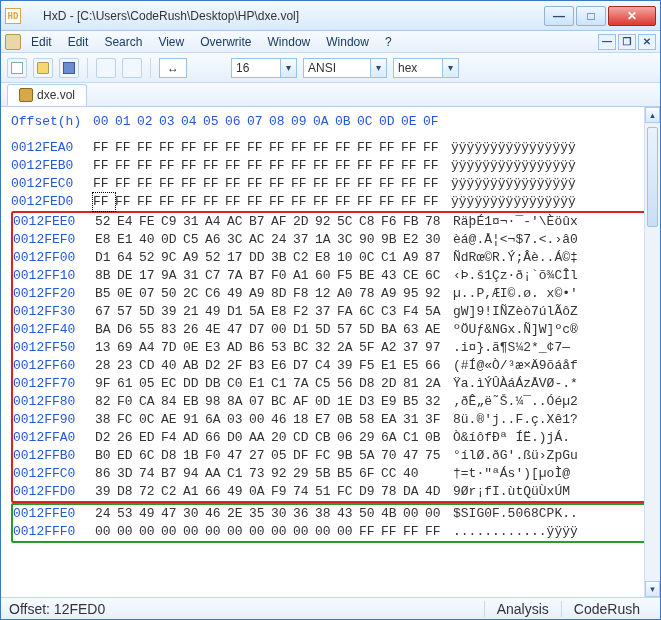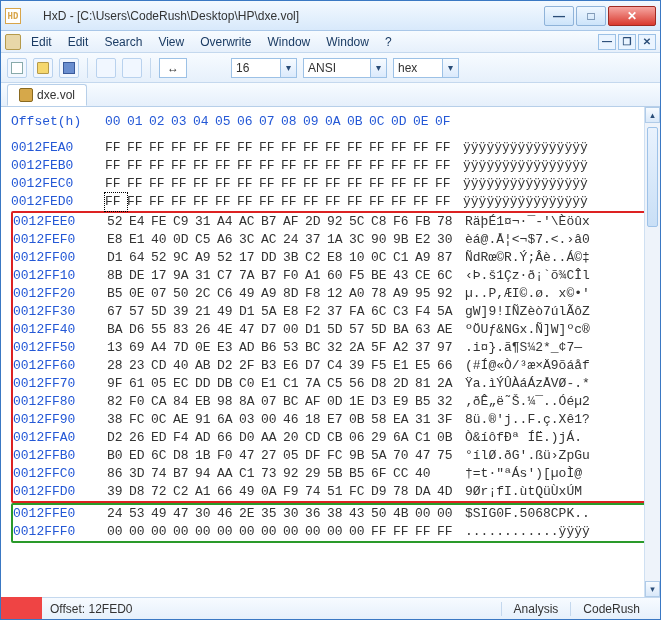--- a/index.html
+++ b/index.html
@@ -29,27 +29,27 @@
 .dd .arrow { width:16px; height:20px; border:1px solid #9cc1e6; background:linear-gradient(#f7fbff,#dbeafc); text-align:center; color:#2a4d78; font:10px/18px sans-serif; border-left:none; }
 .tabs { height:24px; display:flex; align-items:flex-end; padding:0 6px; background:linear-gradient(#f7fbff,#e6f0fb); border-bottom:1px solid #b7cfe9; }
 .tab { height:22px; padding:2px 11px; background:#fff; border:1px solid #b7cfe9; border-bottom-color:#fff; border-radius:3px 3px 0 0; color:#333; display:flex; align-items:center; gap:4px; }
 .tab .ticon { width:14px;height:14px;background:#d6a84a;border:1px solid #8a6a20;border-radius:2px; }
 .editor { flex:1; background:#fff; overflow:auto; position:relative; }
 .hex { font:13px/18px Consolas,"Courier New",monospace; padding:6px 13px 6px 10px; white-space:pre; color:#555; }
 .hdr .ofs { color:#2458d6; }
 .hdr .h { color:#2458d6; display:inline-block; width:22px; text-align:left; }
 .row { display:flex; }
 .row .ofs { color:#2458d6; width:82px; }
-.row .bytes { color:#333;margin-left:12px; }
+.row .bytes { color:#333; }
 .row .bytes span { display:inline-block; width:22px; }
 .row .asc { color:#333; margin-left:6px; }
 .caret { outline:1px dotted #000; }
 .redbox { border:2px solid #d22; border-radius:2px; }
 .greenbox { border:2px solid #2a9a2a; border-radius:2px; }
-.status { height:22px; background:linear-gradient(#f7fbff,#e6f0fb); display:flex; align-items:center; padding:2px 8px; color:#333; border-top:1px solid #c4d8ee; font-size:12px;margin-left:41px; }
+.status { height:22px; background:linear-gradient(#f7fbff,#e6f0fb); display:flex; align-items:center; padding:2px 8px; color:#333; border-top:1px solid #c4d8ee; font-size:14px; }
 .status .cell { border-left:1px solid #c4d8ee; padding:0 12px; }
 .status .fill { flex:1; }
 .scrollbar { position:absolute; right:0; top:0; bottom:0; width:16px; background:#eef3fa; border-left:1px solid #cfe0f2; }
 .sb-btn { height:16px; background:linear-gradient(#f7fbff,#d9e8f9); border:1px solid #b0cbe8; text-align:center; color:#2a4d78; font:9px/14px sans-serif; }
 .sb-thumb { position:absolute; left:2px; right:2px; top:20px; height:100px; background:linear-gradient(#e9f2fd,#c9dff6); border:1px solid #9ec2e8; border-radius:2px; }
 </style>
 </head>
 <body>
 
 <div class="win">

